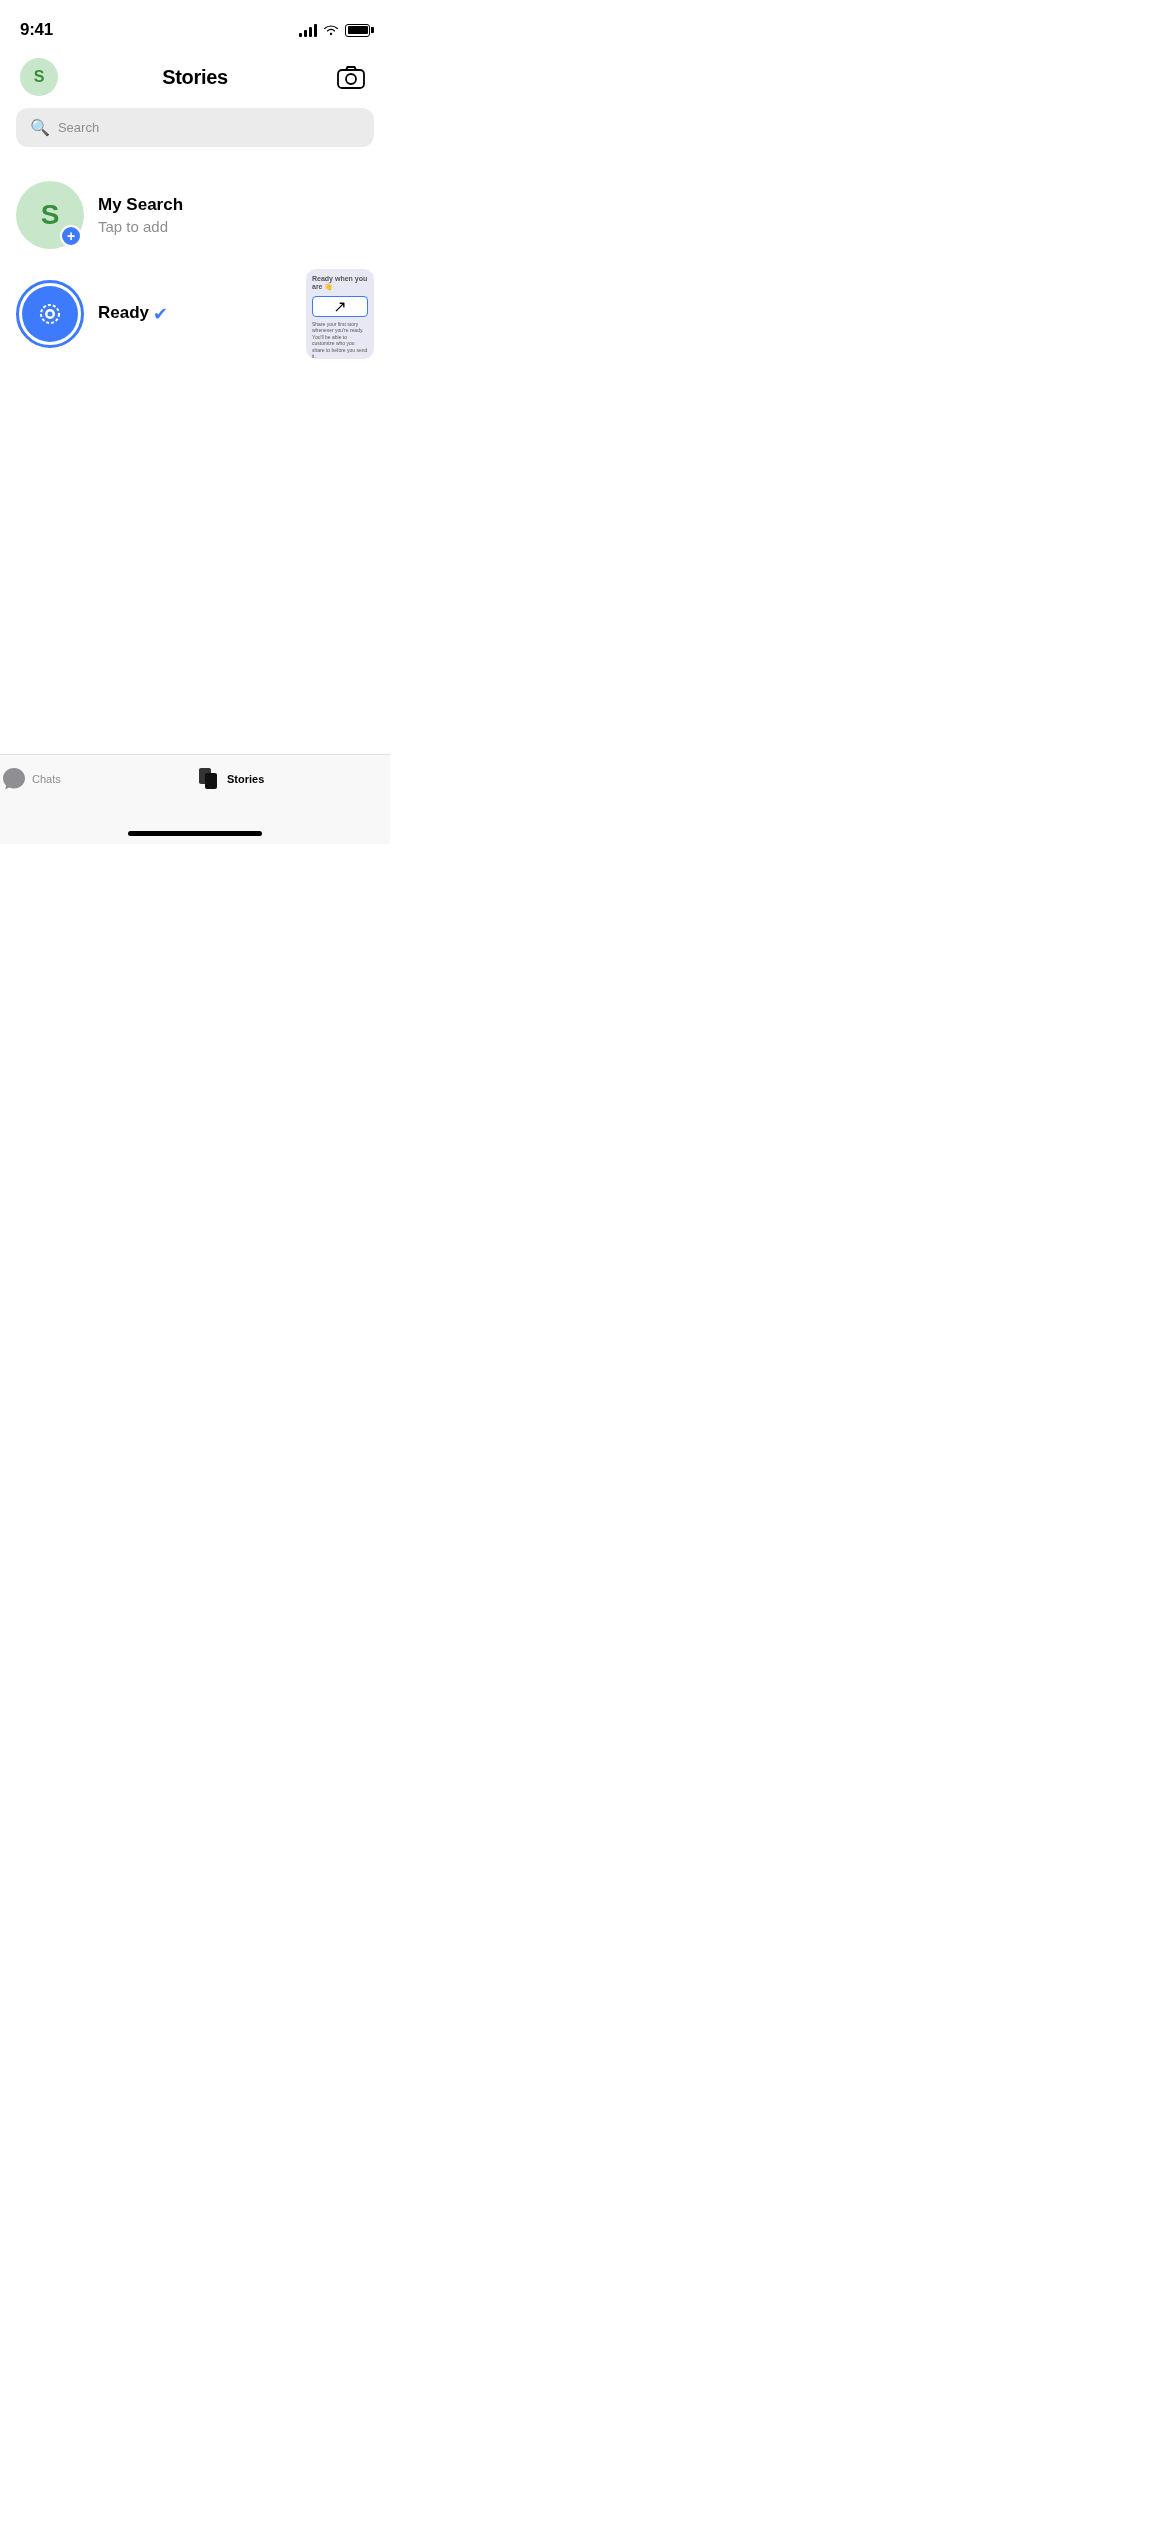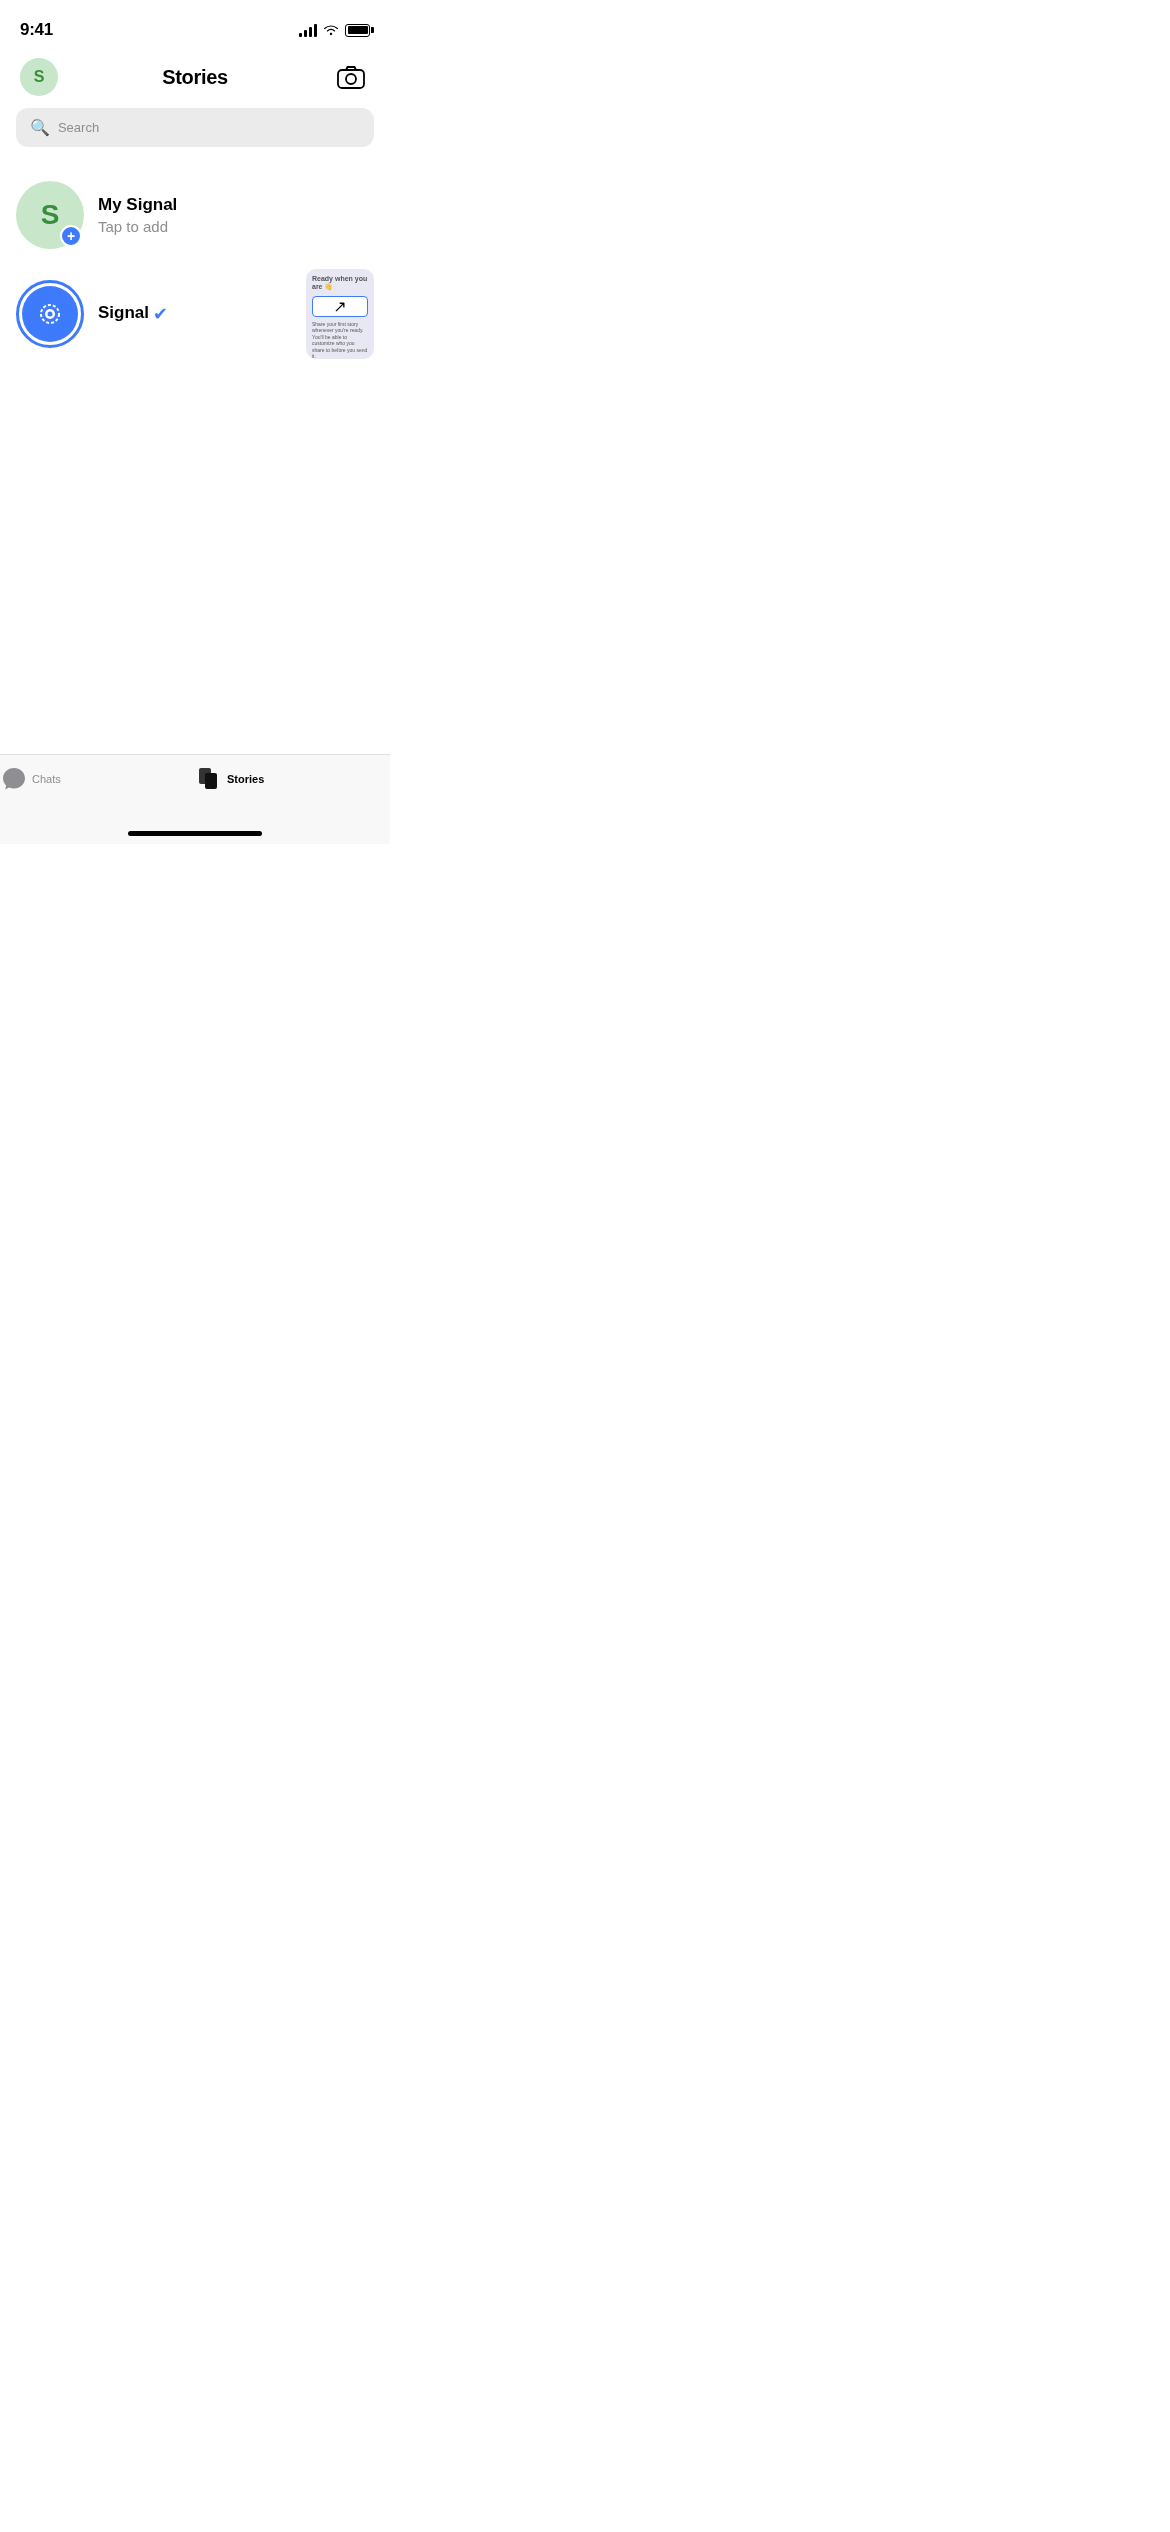--- a/index.html
+++ b/index.html
@@ -420,38 +420,38 @@
 </div>
 
 <div class="stories-list">
 
   <div class="story-item">
     <div class="my-stories-avatar">
       <span>S</span>
       <div class="add-badge">+</div>
     </div>
     <div class="story-info">
-      <div class="story-name">My Signal</div>
+      <div class="story-name">My Search</div>
       <div class="story-subtitle">Tap to add</div>
     </div>
   </div>
 
   <div class="story-item">
     <div class="signal-avatar">
       <div class="signal-avatar-inner">
         <svg class="signal-icon-shape" viewBox="0 0 30 30" fill="none">
           <circle cx="15" cy="15" r="9" stroke="white" stroke-width="2" fill="none" stroke-dasharray="3 2"></circle>
           <circle cx="15" cy="15" r="5" fill="white"></circle>
           <circle cx="15" cy="15" r="2.5" fill="#3d7bfc"></circle>
         </svg>
       </div>
     </div>
     <div class="story-info">
       <div class="story-name-row">
-        <span class="story-name">Signal</span>
+        <span class="story-name">Ready</span>
         <span class="verified-badge">✔︎</span>
       </div>
     </div>
     <div class="story-thumbnail">
       <div class="thumb-header">
         <span>Ready when you are 👋</span>
       </div>
       <div class="thumb-screen">
         <span class="thumb-arrow">↗</span>
       </div>

